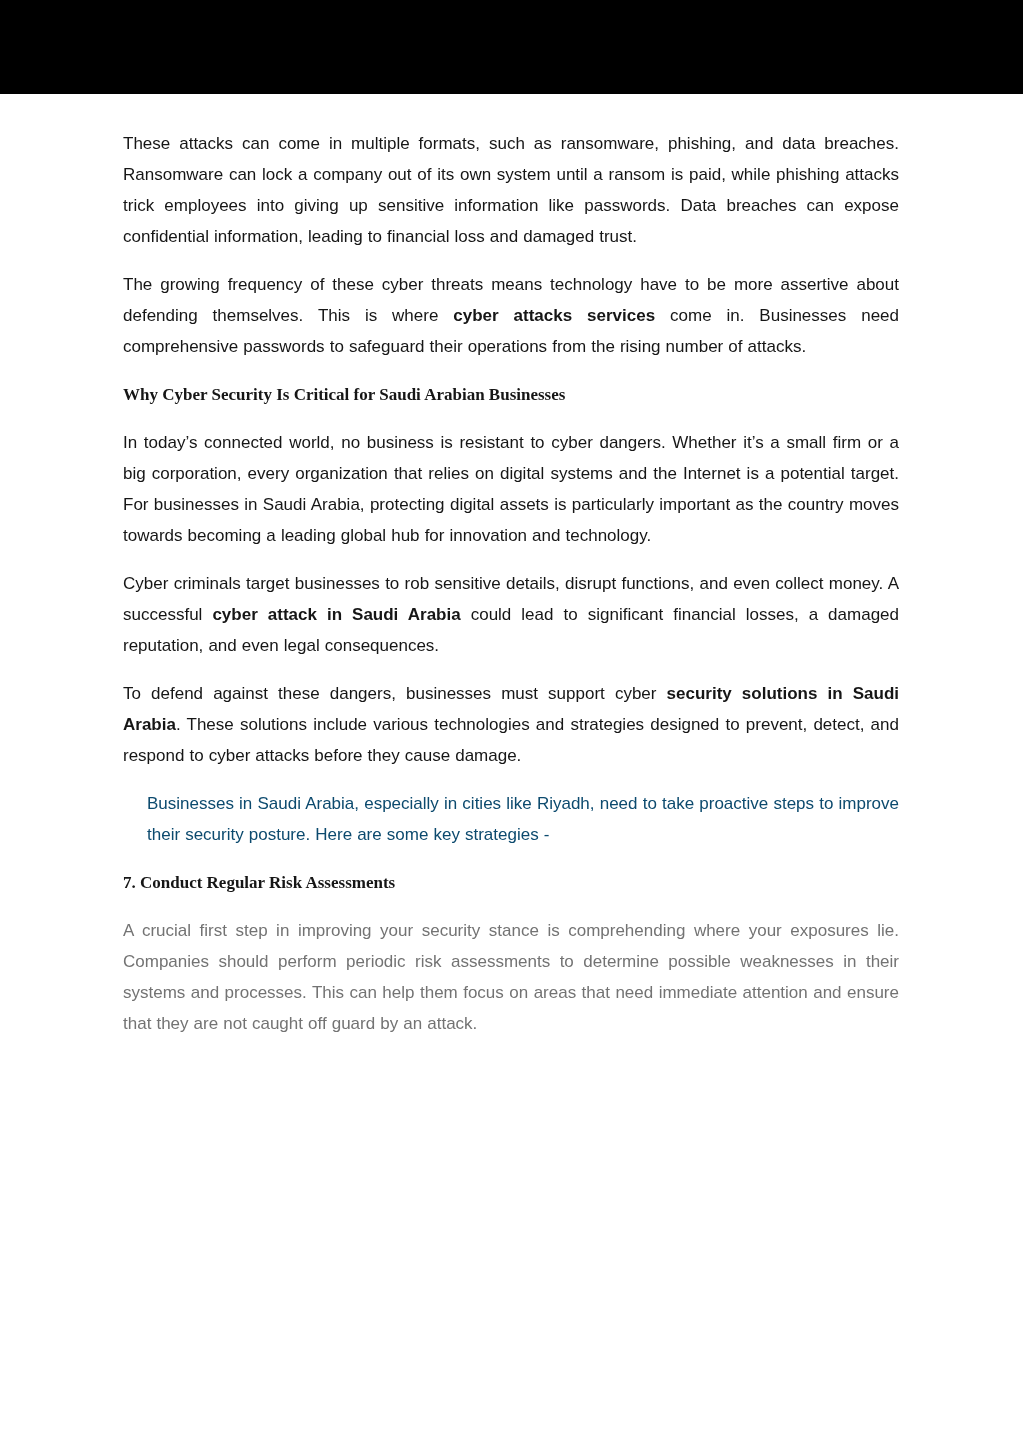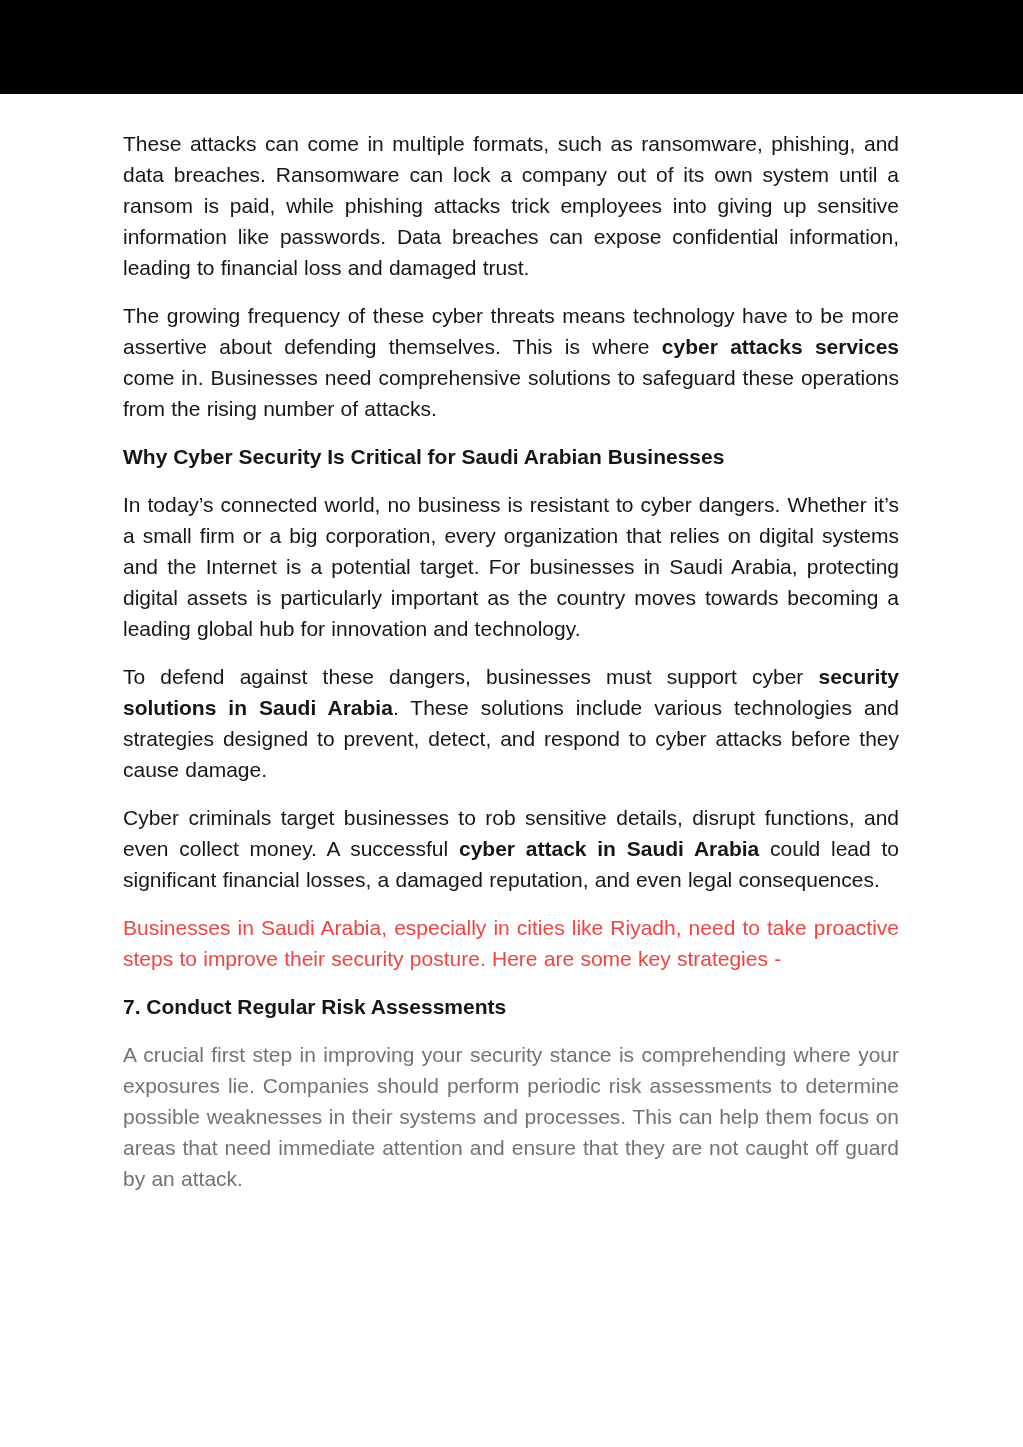--- a/index.html
+++ b/index.html
@@ -19,45 +19,46 @@
     background: #000000;
   }
   .content-column {
     box-sizing: border-box;
     width: 1023px;
     padding: 34px 124px 0 123px;
   }
   .content-column p,
   .content-column h2 {
     margin: 0 0 17px 0;
-    font-size: 21px;
+    font-size: 17px;
     line-height: 31px;
     color: #161616;
   }
   .content-column p {
     text-align: justify;
     text-justify: inter-word;
     word-spacing: 0.02em;
   }
   .content-column h2 {
     font-weight: bold;
     text-align: left;
+    font-family: Liberation Serif, serif;
   }
   .content-column strong {
     font-weight: bold;
   }
 </style>
 </head>
 <body style="background: rgb(255, 255, 255);">
 
 <div class="top-banner" style="background: rgb(0, 0, 0);"></div>
 
 <div class="content-column" id="doc-body">
     <p style="color: rgb(22, 22, 22);"><span>These attacks can come in multiple formats, such as ransomware, phishing, and data breaches. Ransomware can lock a company out of its own system until a ransom is paid, while phishing attacks trick employees into giving up sensitive information like passwords. Data breaches can expose confidential information, leading to financial loss and damaged trust.</span></p>
-    <p style="color: rgb(22, 22, 22);"><span>The growing frequency of these cyber threats means technology have to be more assertive about defending themselves. This is where </span><strong>cyber attacks services</strong><span> come in. Businesses need comprehensive solutions to safeguard these operations from the rising number of attacks.</span></p>
+    <p style="color: rgb(22, 22, 22);"><span>The growing frequency of these cyber threats means technology have to be more assertive about defending themselves. This is where </span><strong>cyber attacks services</strong><span> come in. Businesses need comprehensive passwords to safeguard their operations from the rising number of attacks.</span></p>
     <h2 style="color: rgb(22, 22, 22);"><strong>Why Cyber Security Is Critical for Saudi Arabian Businesses</strong></h2>
     <p style="color: rgb(22, 22, 22);"><span>In today’s connected world, no business is resistant to cyber dangers. Whether it’s a small firm or a big corporation, every organization that relies on digital systems and the Internet is a potential target. For businesses in Saudi Arabia, protecting digital assets is particularly important as the country moves towards becoming a leading global hub for innovation and technology.</span></p>
+    <p style="color: rgb(22, 22, 22);"><span>Cyber criminals target businesses to rob sensitive details, disrupt functions, and even collect money. A successful </span><strong>cyber attack in Saudi Arabia</strong><span> could lead to significant financial losses, a damaged reputation, and even legal consequences.</span></p>
     <p style="color: rgb(22, 22, 22);"><span>To defend against these dangers, businesses must support cyber </span><strong>security solutions in Saudi Arabia</strong><span>. These solutions include various technologies and strategies designed to prevent, detect, and respond to cyber attacks before they cause damage.</span></p>
-    <p style="color: rgb(22, 22, 22);"><span>Cyber criminals target businesses to rob sensitive details, disrupt functions, and even collect money. A successful </span><strong>cyber attack in Saudi Arabia</strong><span> could lead to significant financial losses, a damaged reputation, and even legal consequences.</span></p>
-    <p style="color: #ef4444;"><span>Businesses in Saudi Arabia, especially in cities like Riyadh, need to take proactive steps to improve their security posture. Here are some key strategies -</span></p>
+    <p style="color: #0c4a6e; margin-left: 24px;"><span>Businesses in Saudi Arabia, especially in cities like Riyadh, need to take proactive steps to improve their security posture. Here are some key strategies -</span></p>
     <h2 style="color: rgb(22, 22, 22);"><strong>7. Conduct Regular Risk Assessments</strong></h2>
     <p style="color: #737373;"><span>A crucial first step in improving your security stance is comprehending where your exposures lie. Companies should perform periodic risk assessments to determine possible weaknesses in their systems and processes. This can help them focus on areas that need immediate attention and ensure that they are not caught off guard by an attack.</span></p>
   </div>
 
 </body></html>

